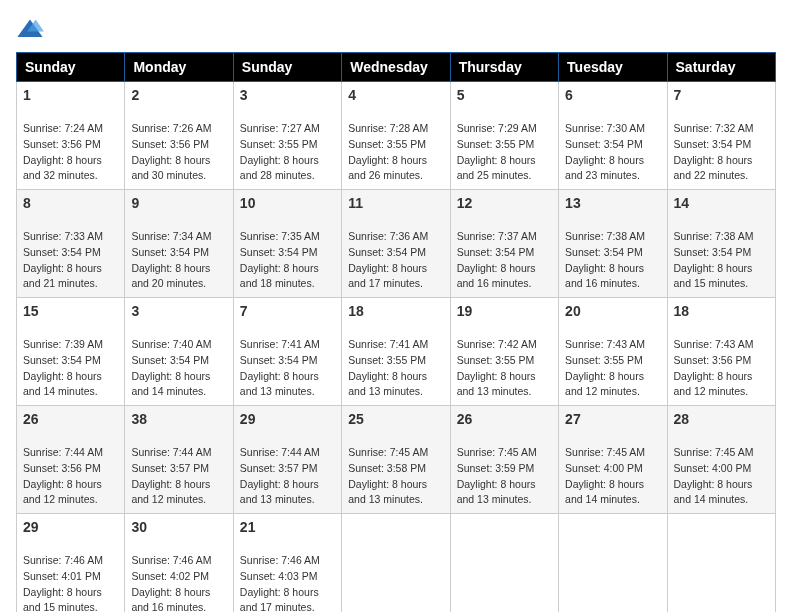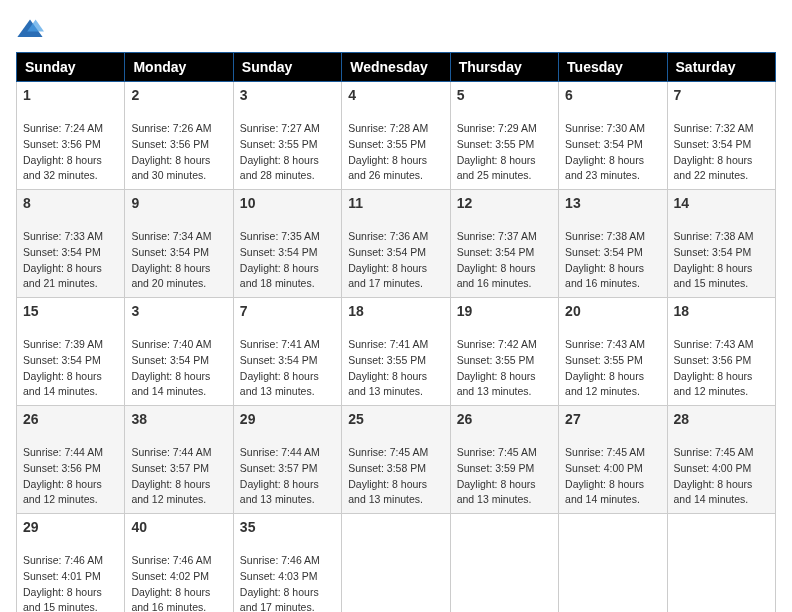--- a/index.html
+++ b/index.html
@@ -357,29 +357,29 @@
       <tr>
         <td>
         <span class="day-number">29</span>
         <div class="day-info">
           Sunrise: 7:46 AM<br>
           Sunset: 4:01 PM<br>
           Daylight: 8 hours and 15 minutes.
         </div>
       </td>
         <td>
-        <span class="day-number">40</span>
+        <span class="day-number">30</span>
         <div class="day-info">
           Sunrise: 7:46 AM<br>
           Sunset: 4:02 PM<br>
           Daylight: 8 hours and 16 minutes.
         </div>
       </td>
         <td>
-        <span class="day-number">35</span>
+        <span class="day-number">21</span>
         <div class="day-info">
           Sunrise: 7:46 AM<br>
           Sunset: 4:03 PM<br>
           Daylight: 8 hours and 17 minutes.
         </div>
       </td>
         <td class="empty-cell"></td>
         <td class="empty-cell"></td>
         <td class="empty-cell"></td>
         <td class="empty-cell"></td>

